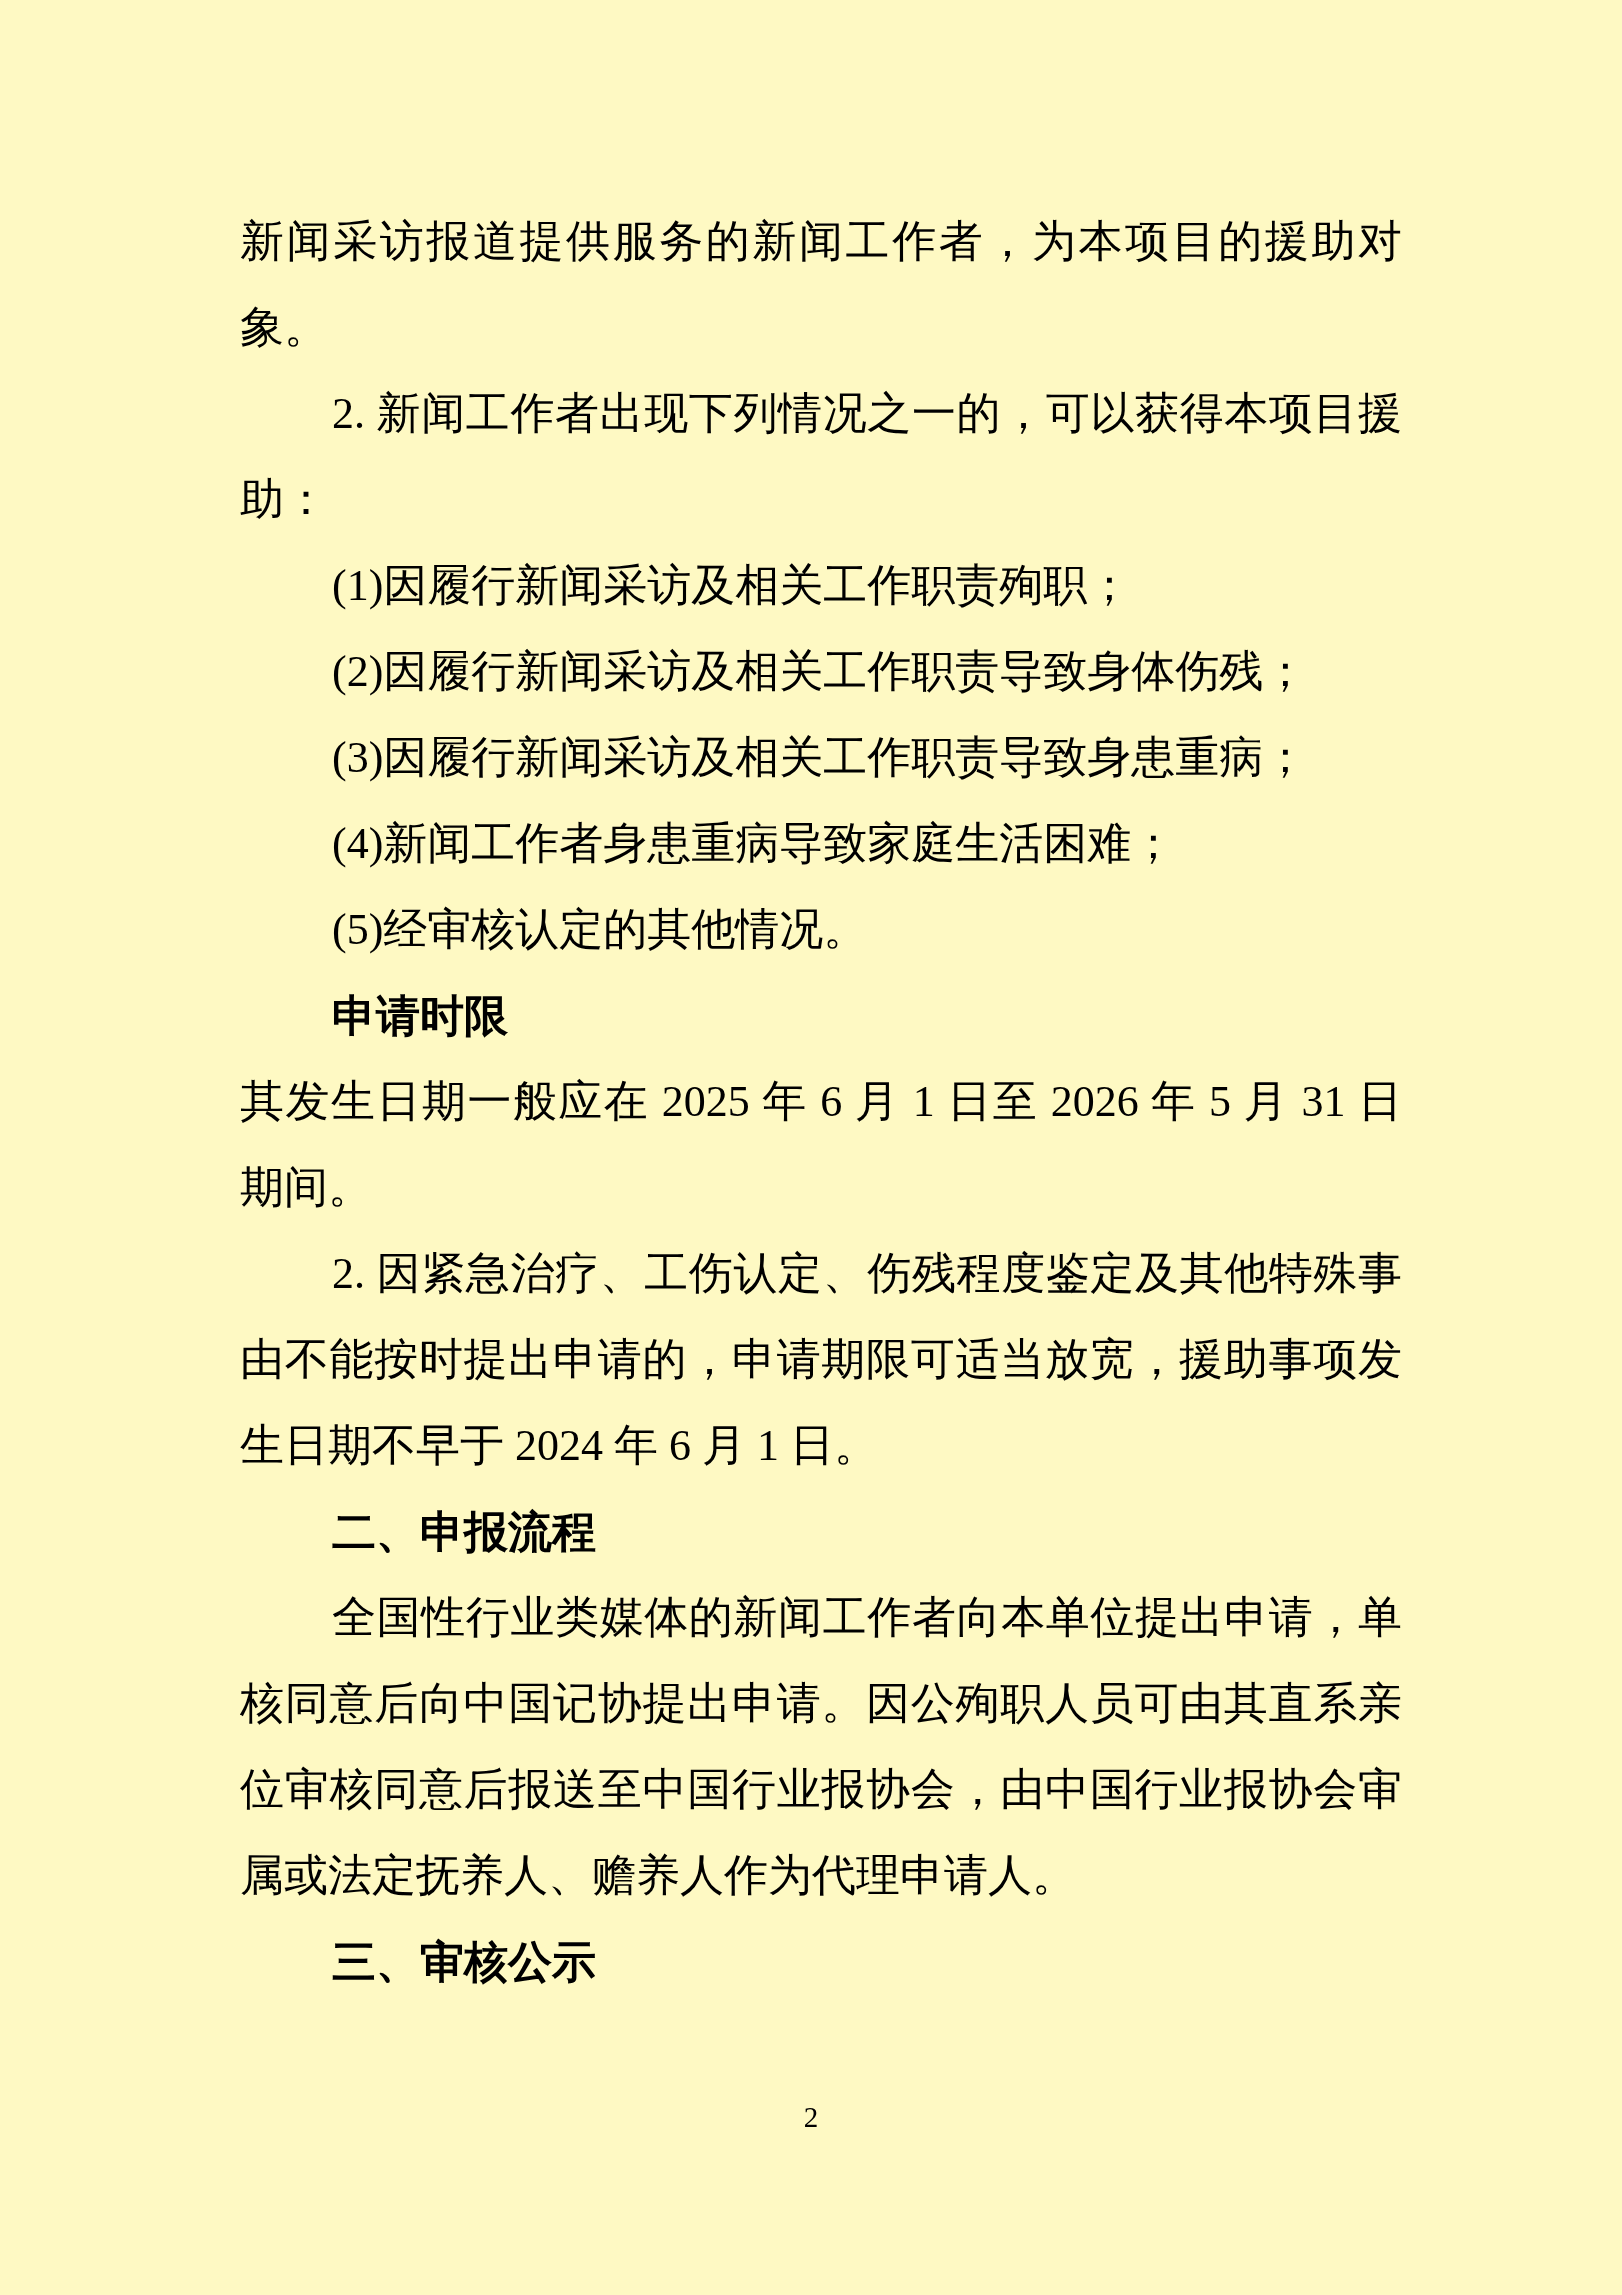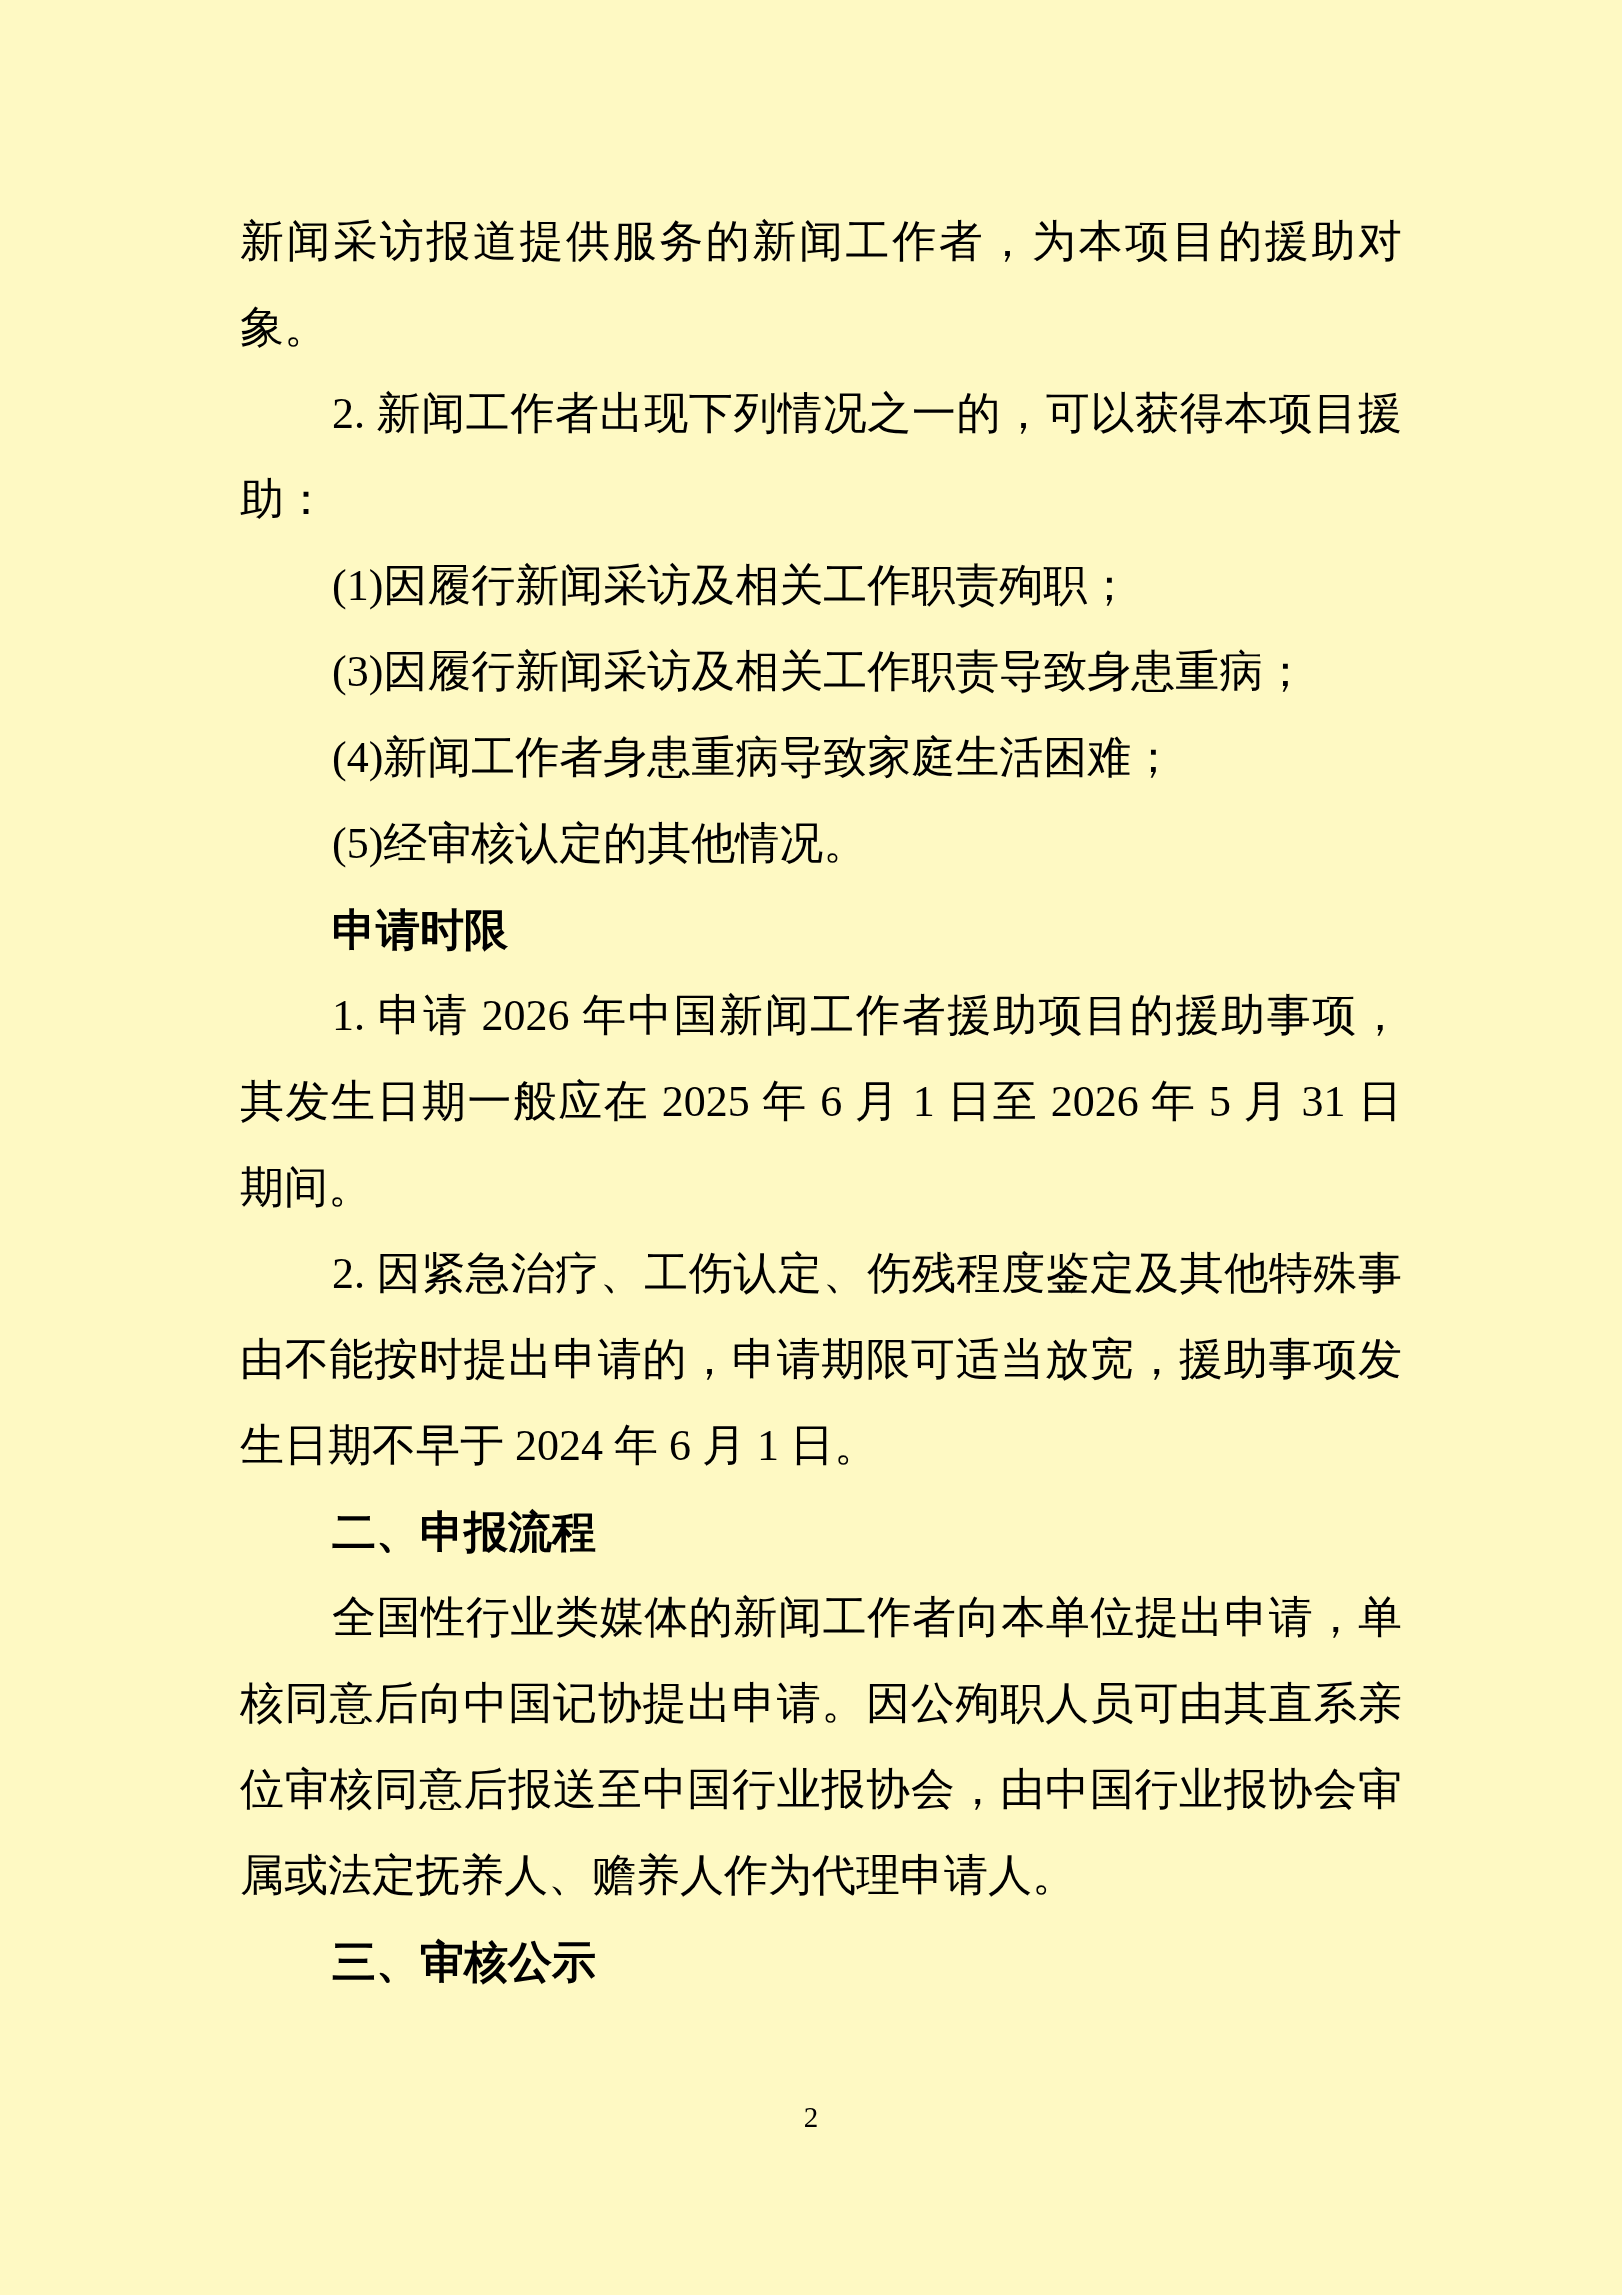--- a/index.html
+++ b/index.html
@@ -60,25 +60,25 @@
 <body>
 
 <div class="page">
 
   <div class="text-block">
     <div class="line justify">新闻采访报道提供服务的新闻工作者，为本项目的援助对</div>
     <div class="line">象。</div>
     <div class="line justify indent">2. 新闻工作者出现下列情况之一的，可以获得本项目援</div>
     <div class="line">助：</div>
     <div class="line indent">(1)因履行新闻采访及相关工作职责殉职；</div>
+    <div class="line indent">(2)因履行新闻采访及相关工作职责导致身体伤残；</div>
     <div class="line indent">(3)因履行新闻采访及相关工作职责导致身患重病；</div>
     <div class="line indent">(4)新闻工作者身患重病导致家庭生活困难；</div>
     <div class="line indent">(5)经审核认定的其他情况。</div>
     <div class="line heading indent">申请时限</div>
-    <div class="line justify indent">1. 申请 2026 年中国新闻工作者援助项目的援助事项，</div>
     <div class="line justify">其发生日期一般应在 2025 年 6 月 1 日至 2026 年 5 月 31 日</div>
     <div class="line">期间。</div>
     <div class="line justify indent">2. 因紧急治疗、工伤认定、伤残程度鉴定及其他特殊事</div>
     <div class="line justify">由不能按时提出申请的，申请期限可适当放宽，援助事项发</div>
     <div class="line">生日期不早于 2024 年 6 月 1 日。</div>
     <div class="line heading indent">二、申报流程</div>
     <div class="line justify indent">全国性行业类媒体的新闻工作者向本单位提出申请，单</div>
     <div class="line justify">核同意后向中国记协提出申请。因公殉职人员可由其直系亲</div>
     <div class="line justify">位审核同意后报送至中国行业报协会，由中国行业报协会审</div>
     <div class="line">属或法定抚养人、赡养人作为代理申请人。</div>

